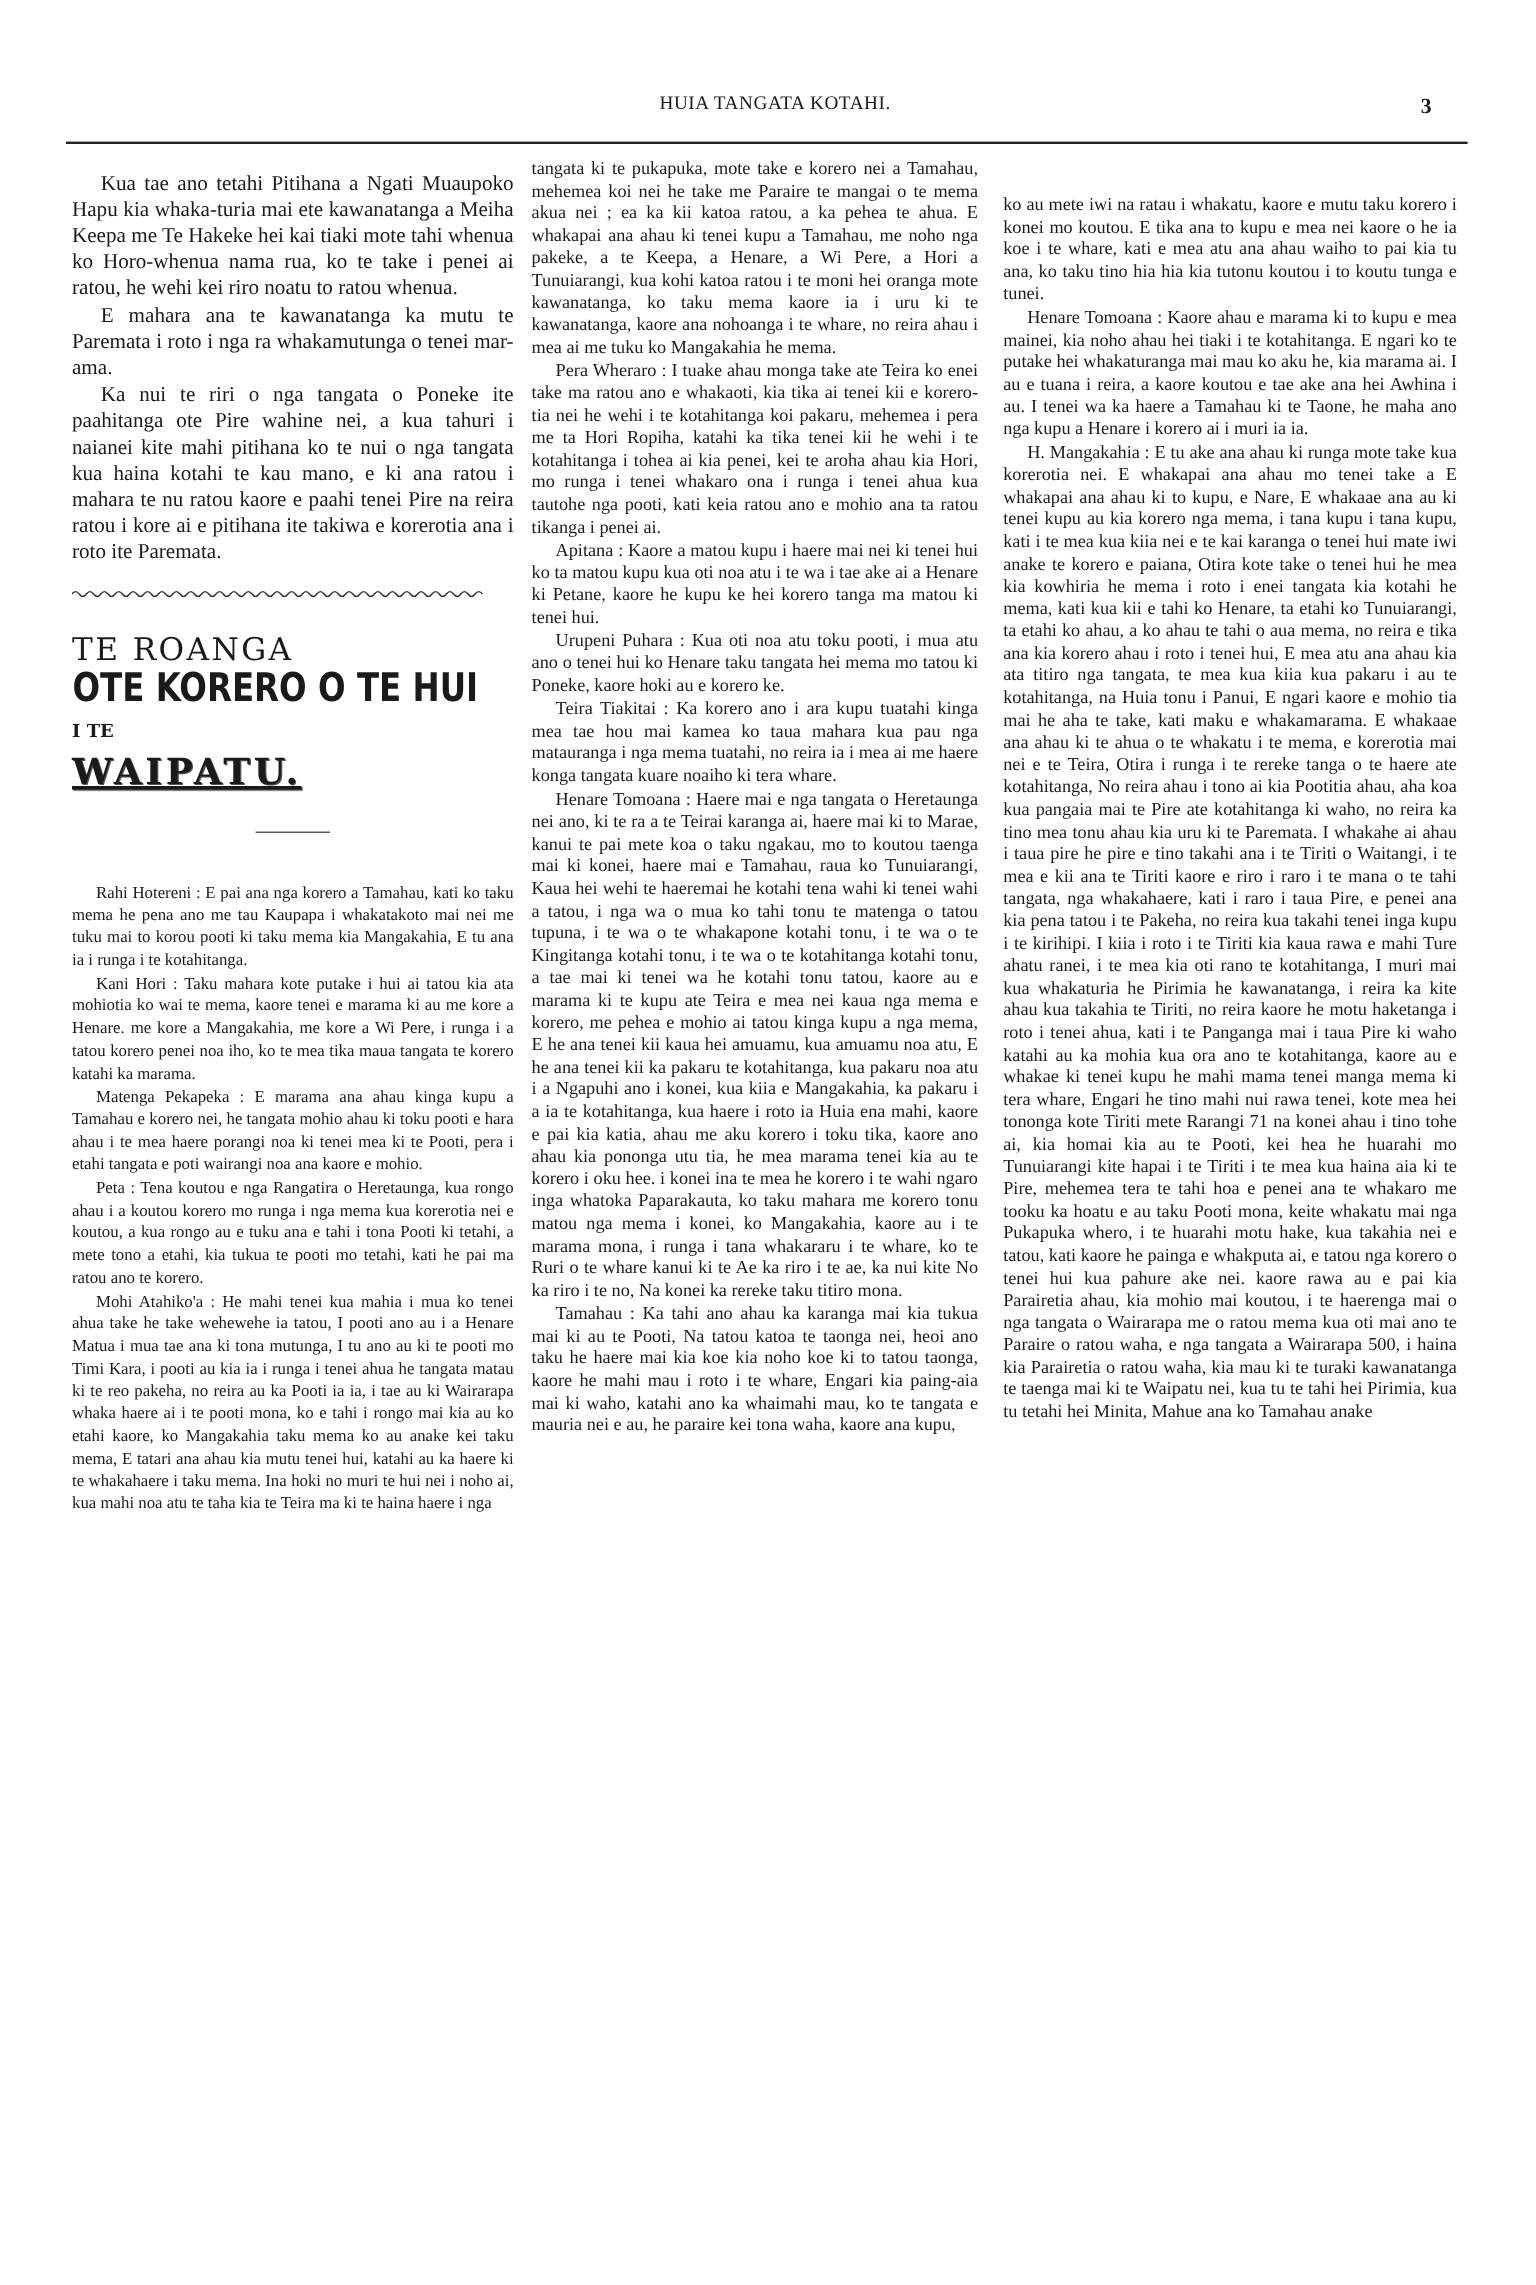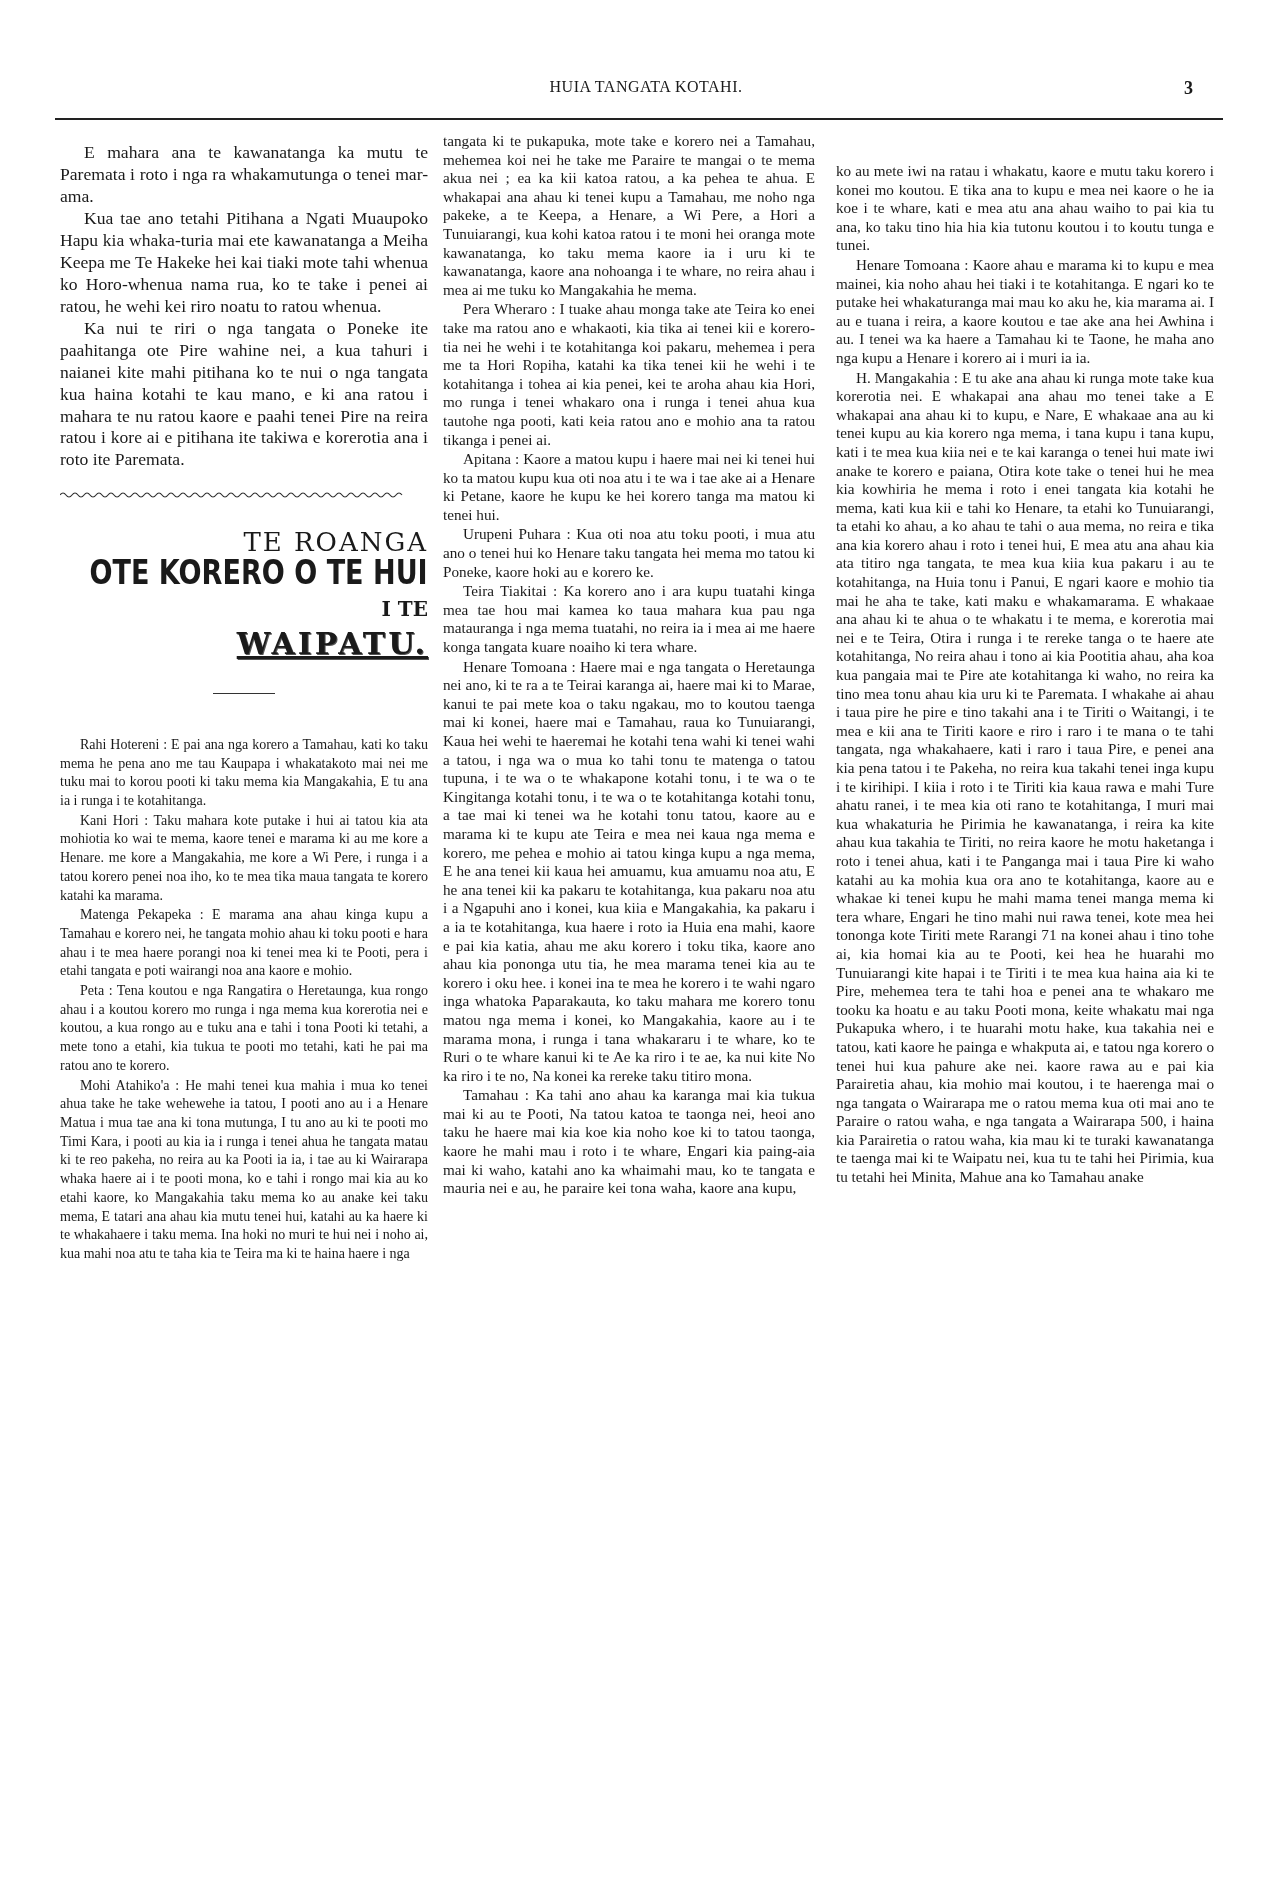--- a/index.html
+++ b/index.html
@@ -13,43 +13,43 @@
   .header-rule { position: absolute; top: 118px; left: 55px; width: 1168px; height: 2px; background: #222; }
   .col { position: absolute; top: 142px; font-family: "Liberation Serif", serif; font-size: 15.2px;
          line-height: 18.6px; text-align: justify; hyphens: manual; }
   .col1 { left: 60px; width: 368px; font-size: 17.6px; line-height: 21.8px; }
   .col2 { left: 443px; width: 372px; top: 132px; }
   .col3 { left: 836px; width: 378px; top: 162px; }
   .col p { margin: 0 0 1px 0; text-indent: 20px; }
   .col1 p { text-indent: 24px; }
   .col1 .after p { font-size: 14px; line-height: 18.7px; text-indent: 20px; }
   .wavy-rule { height: 10px; margin: 18px 0 14px 0; }
-  .heading { text-align: right; }
+  .heading { text-align: left; }
   .h1 { font-family: "DejaVu Serif", serif; font-size: 26px; letter-spacing: 2px; font-weight: normal;
         margin: 12px 0 8px 0; }
   .h2 { font-family: "DejaVu Sans", sans-serif; font-weight: bold; font-size: 33px;
         letter-spacing: 0px; transform: scaleX(0.82); transform-origin: center; white-space: nowrap;
         margin: 0 -40px 16px -40px; }
-  .h3 { font-family: "DejaVu Serif", serif; font-weight: bold; font-size: 20px; margin: 0 0 12px 0; }
+  .h3 { font-family: "DejaVu Serif", serif; font-weight: bold; font-size: 15px; margin: 0 0 12px 0; }
   .h4 { font-family: "DejaVu Serif", serif; font-weight: bold; font-size: 30px; letter-spacing: 3px;
         margin: 0 0 38px 0; text-shadow: 1px 1px 0 #555; text-decoration: underline; }
   .short-rule { width: 62px; height: 1px; background: #333; margin: 0 auto 42px auto; }
 </style>
 </head>
 <body>
 
 <div class="header">
   <div class="running-title">HUIA TANGATA KOTAHI.</div>
   <div class="page-number">3</div>
 </div>
 <div class="header-rule"></div>
 
 <div class="col col1">
+  <p>Kua tae ano tetahi Pitihana a Ngati Muaupoko Hapu kia whaka-turia mai ete kawanatanga a Meiha Keepa me Te Hakeke hei kai tiaki mote tahi whenua ko Horo-whenua nama rua, ko te take i penei ai ratou, he wehi kei riro noatu to ratou whenua.</p>
   <p>E mahara ana te kawanatanga ka mutu te Paremata i roto i nga ra whakamutunga o tenei mar-ama.</p>
-  <p>Kua tae ano tetahi Pitihana a Ngati Muaupoko Hapu kia whaka-turia mai ete kawanatanga a Meiha Keepa me Te Hakeke hei kai tiaki mote tahi whenua ko Horo-whenua nama rua, ko te take i penei ai ratou, he wehi kei riro noatu to ratou whenua.</p>
   <p>Ka nui te riri o nga tangata o Poneke ite paahitanga ote Pire wahine nei, a kua tahuri i naianei kite mahi pitihana ko te nui o nga tangata kua haina kotahi te kau mano, e ki ana ratou i mahara te nu ratou kaore e paahi tenei Pire na reira ratou i kore ai e pitihana ite takiwa e korerotia ana i roto ite Paremata.</p>
 
   <svg class="wavy-rule" width="355" height="10" viewBox="0 0 355 10">
     <path d="M0 5 q 3 -4 6 0 t 6 0 t 6 0 t 6 0 t 6 0 t 6 0 t 6 0 t 6 0 t 6 0 t 6 0 t 6 0 t 6 0 t 6 0 t 6 0 t 6 0 t 6 0 t 6 0 t 6 0 t 6 0 t 6 0 t 6 0 t 6 0 t 6 0 t 6 0 t 6 0 t 6 0 t 6 0 t 6 0 t 6 0 t 6 0 t 6 0 t 6 0 t 6 0 t 6 0 t 6 0 t 6 0 t 6 0 t 6 0 t 6 0 t 6 0 t 6 0 t 6 0 t 6 0 t 6 0 t 6 0 t 6 0 t 6 0 t 6 0 t 6 0 t 6 0 t 6 0 t 6 0 t 6 0 t 6 0 t 6 0 t 6 0 t 6 0" fill="none" stroke="#333" stroke-width="1.2"></path>
   </svg>
 
   <div class="heading">
     <div class="h1">TE ROANGA</div>
     <div class="h2">OTE KORERO  O TE HUI</div>
     <div class="h3">I TE</div>

